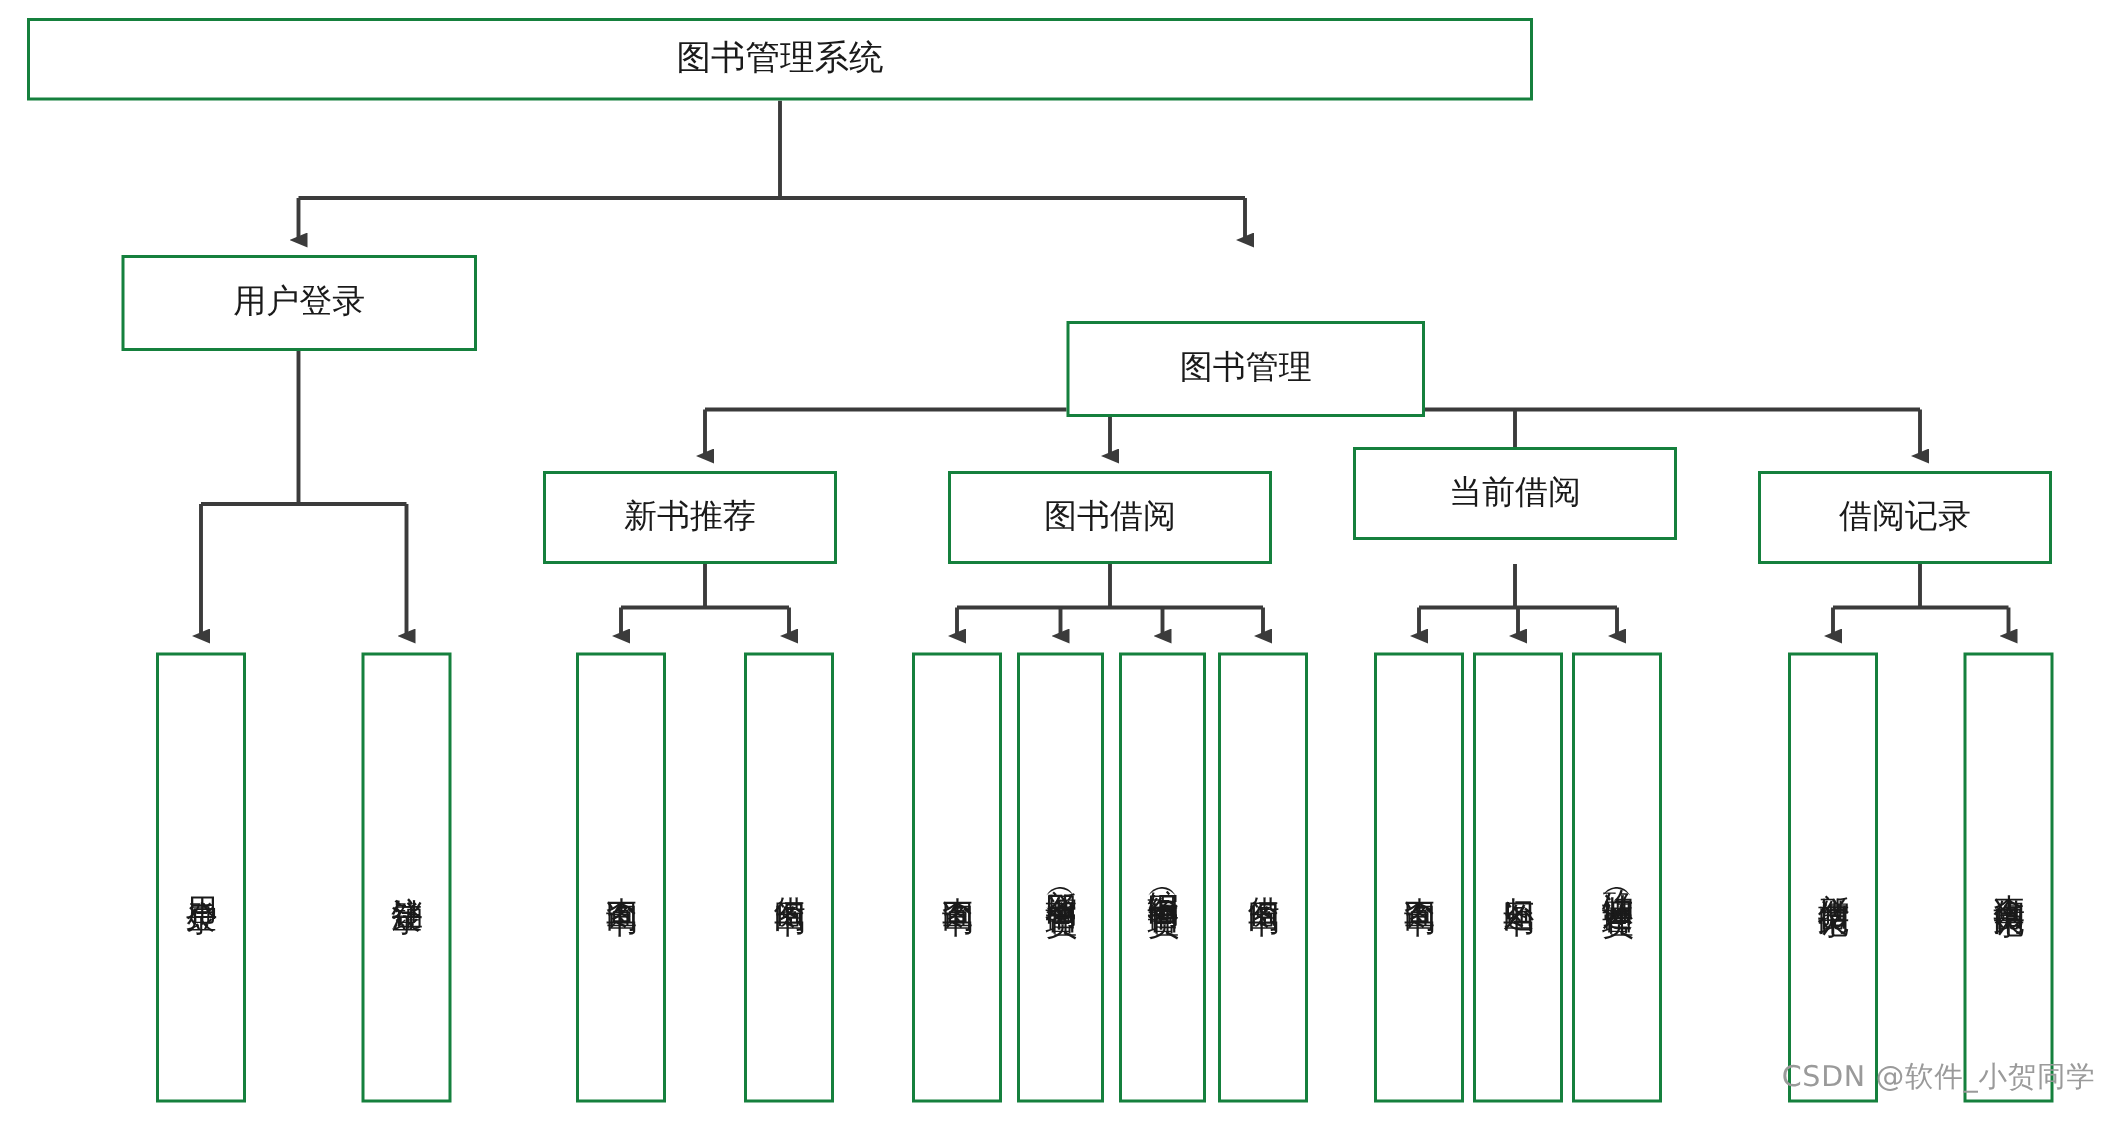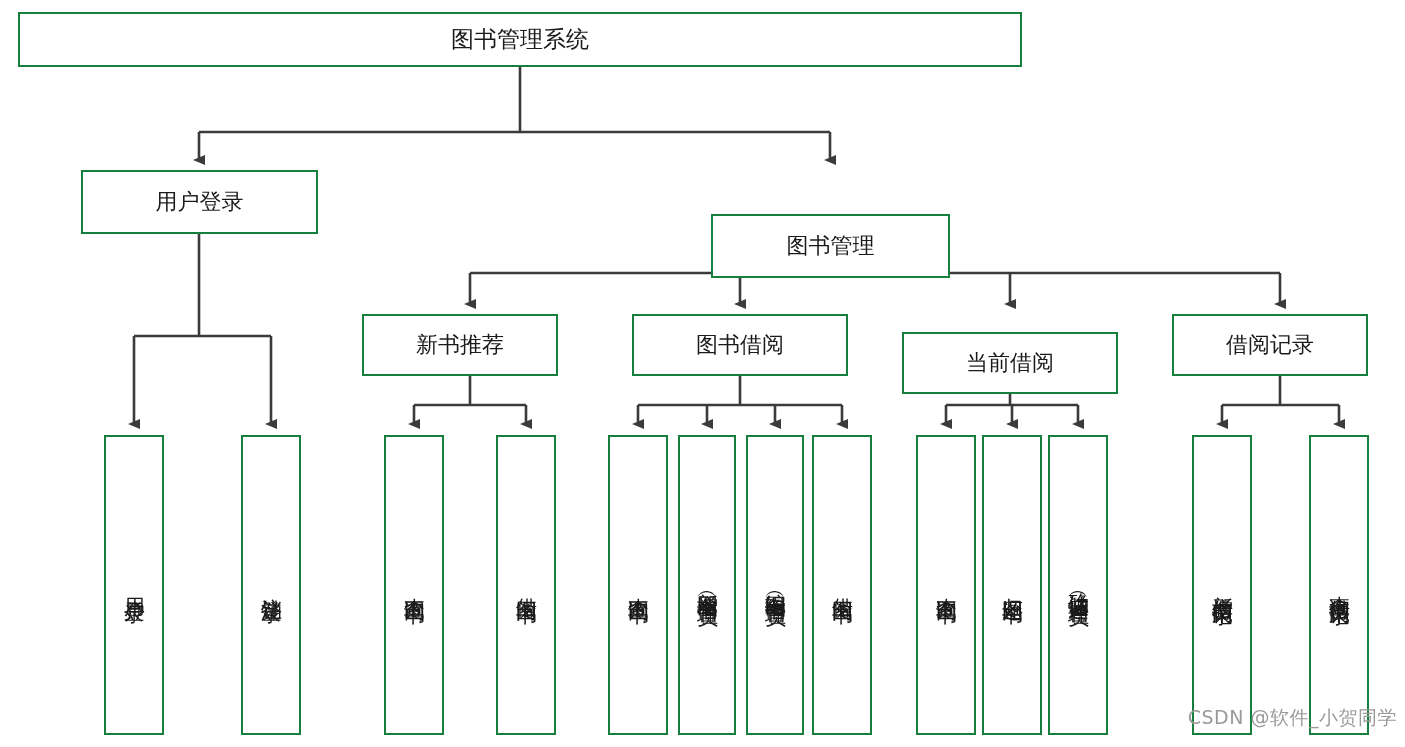--- a/index.html
+++ b/index.html
@@ -137,21 +137,21 @@
   <div class="node h-node" style="left:711px; top:170px; width:239px; height:64px;margin-top:44px;">
     <span class="label">图书管理</span>
   </div>
 
   <div class="node h-node" style="left:362px; top:314px; width:196px; height:62px;">
     <span class="label">新书推荐</span>
   </div>
   <div class="node h-node" style="left:632px; top:314px; width:216px; height:62px;">
     <span class="label">图书借阅</span>
   </div>
-  <div class="node h-node" style="left:902px; top:332px; width:216px; height:62px;">
+  <div class="node h-node" style="left:902px; top:298px; width:216px; height:62px;">
     <span class="label">当前借阅</span>
   </div>
   <div class="node h-node" style="left:1172px; top:314px; width:196px; height:62px;">
     <span class="label">借阅记录</span>
   </div>
 
   <div class="node v-node" style="left:104px; top:435px; width:60px; height:300px;">
     <span class="label">用户登录</span>
   </div>
   <div class="node v-node" style="left:241px; top:435px; width:60px; height:300px;">

